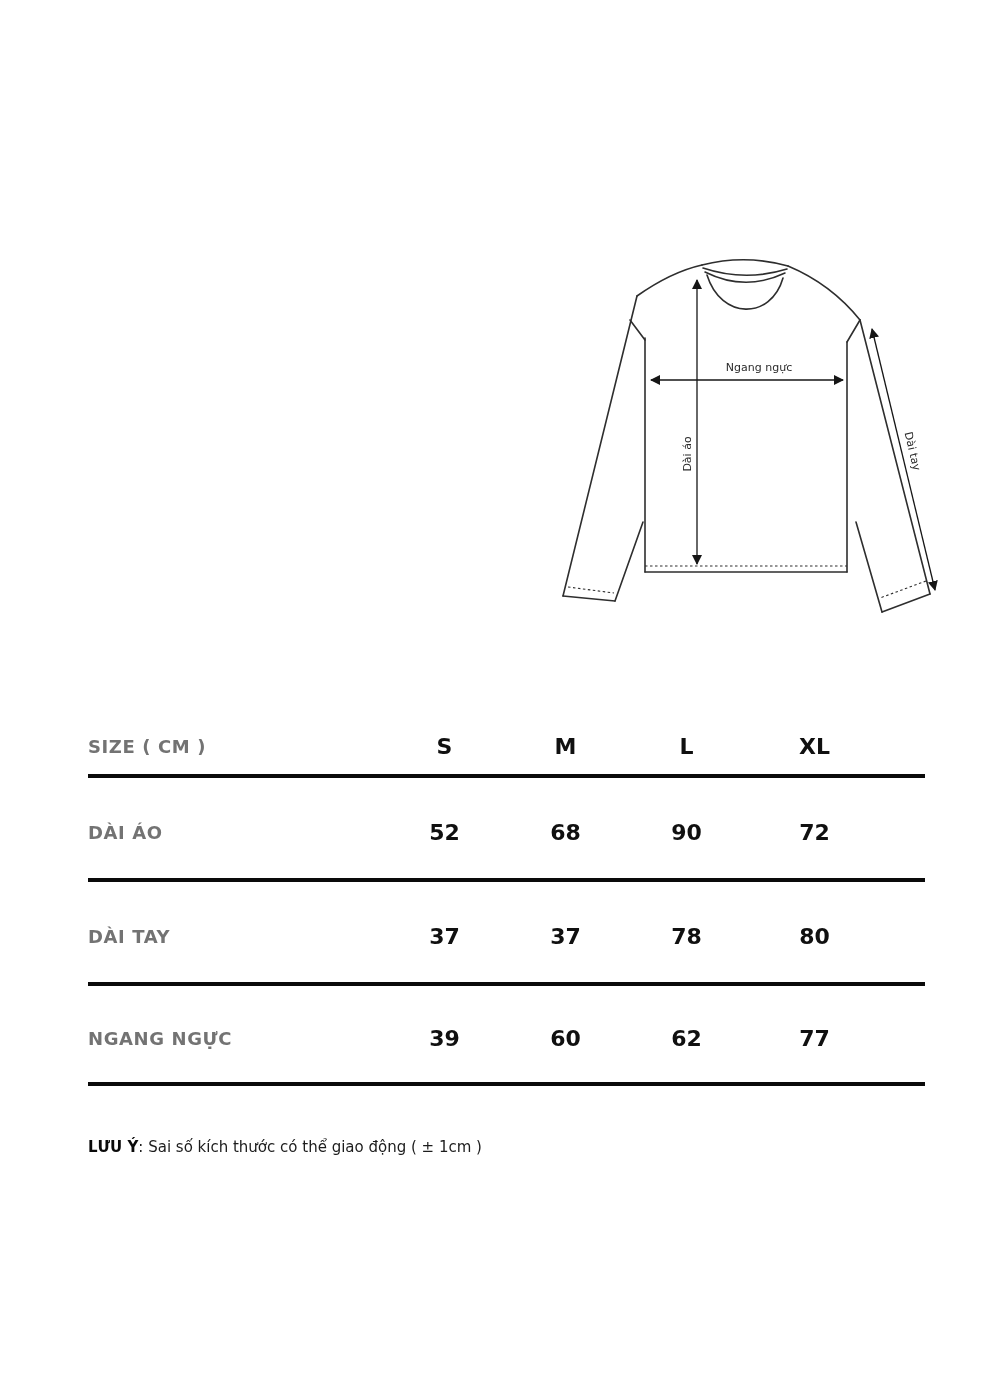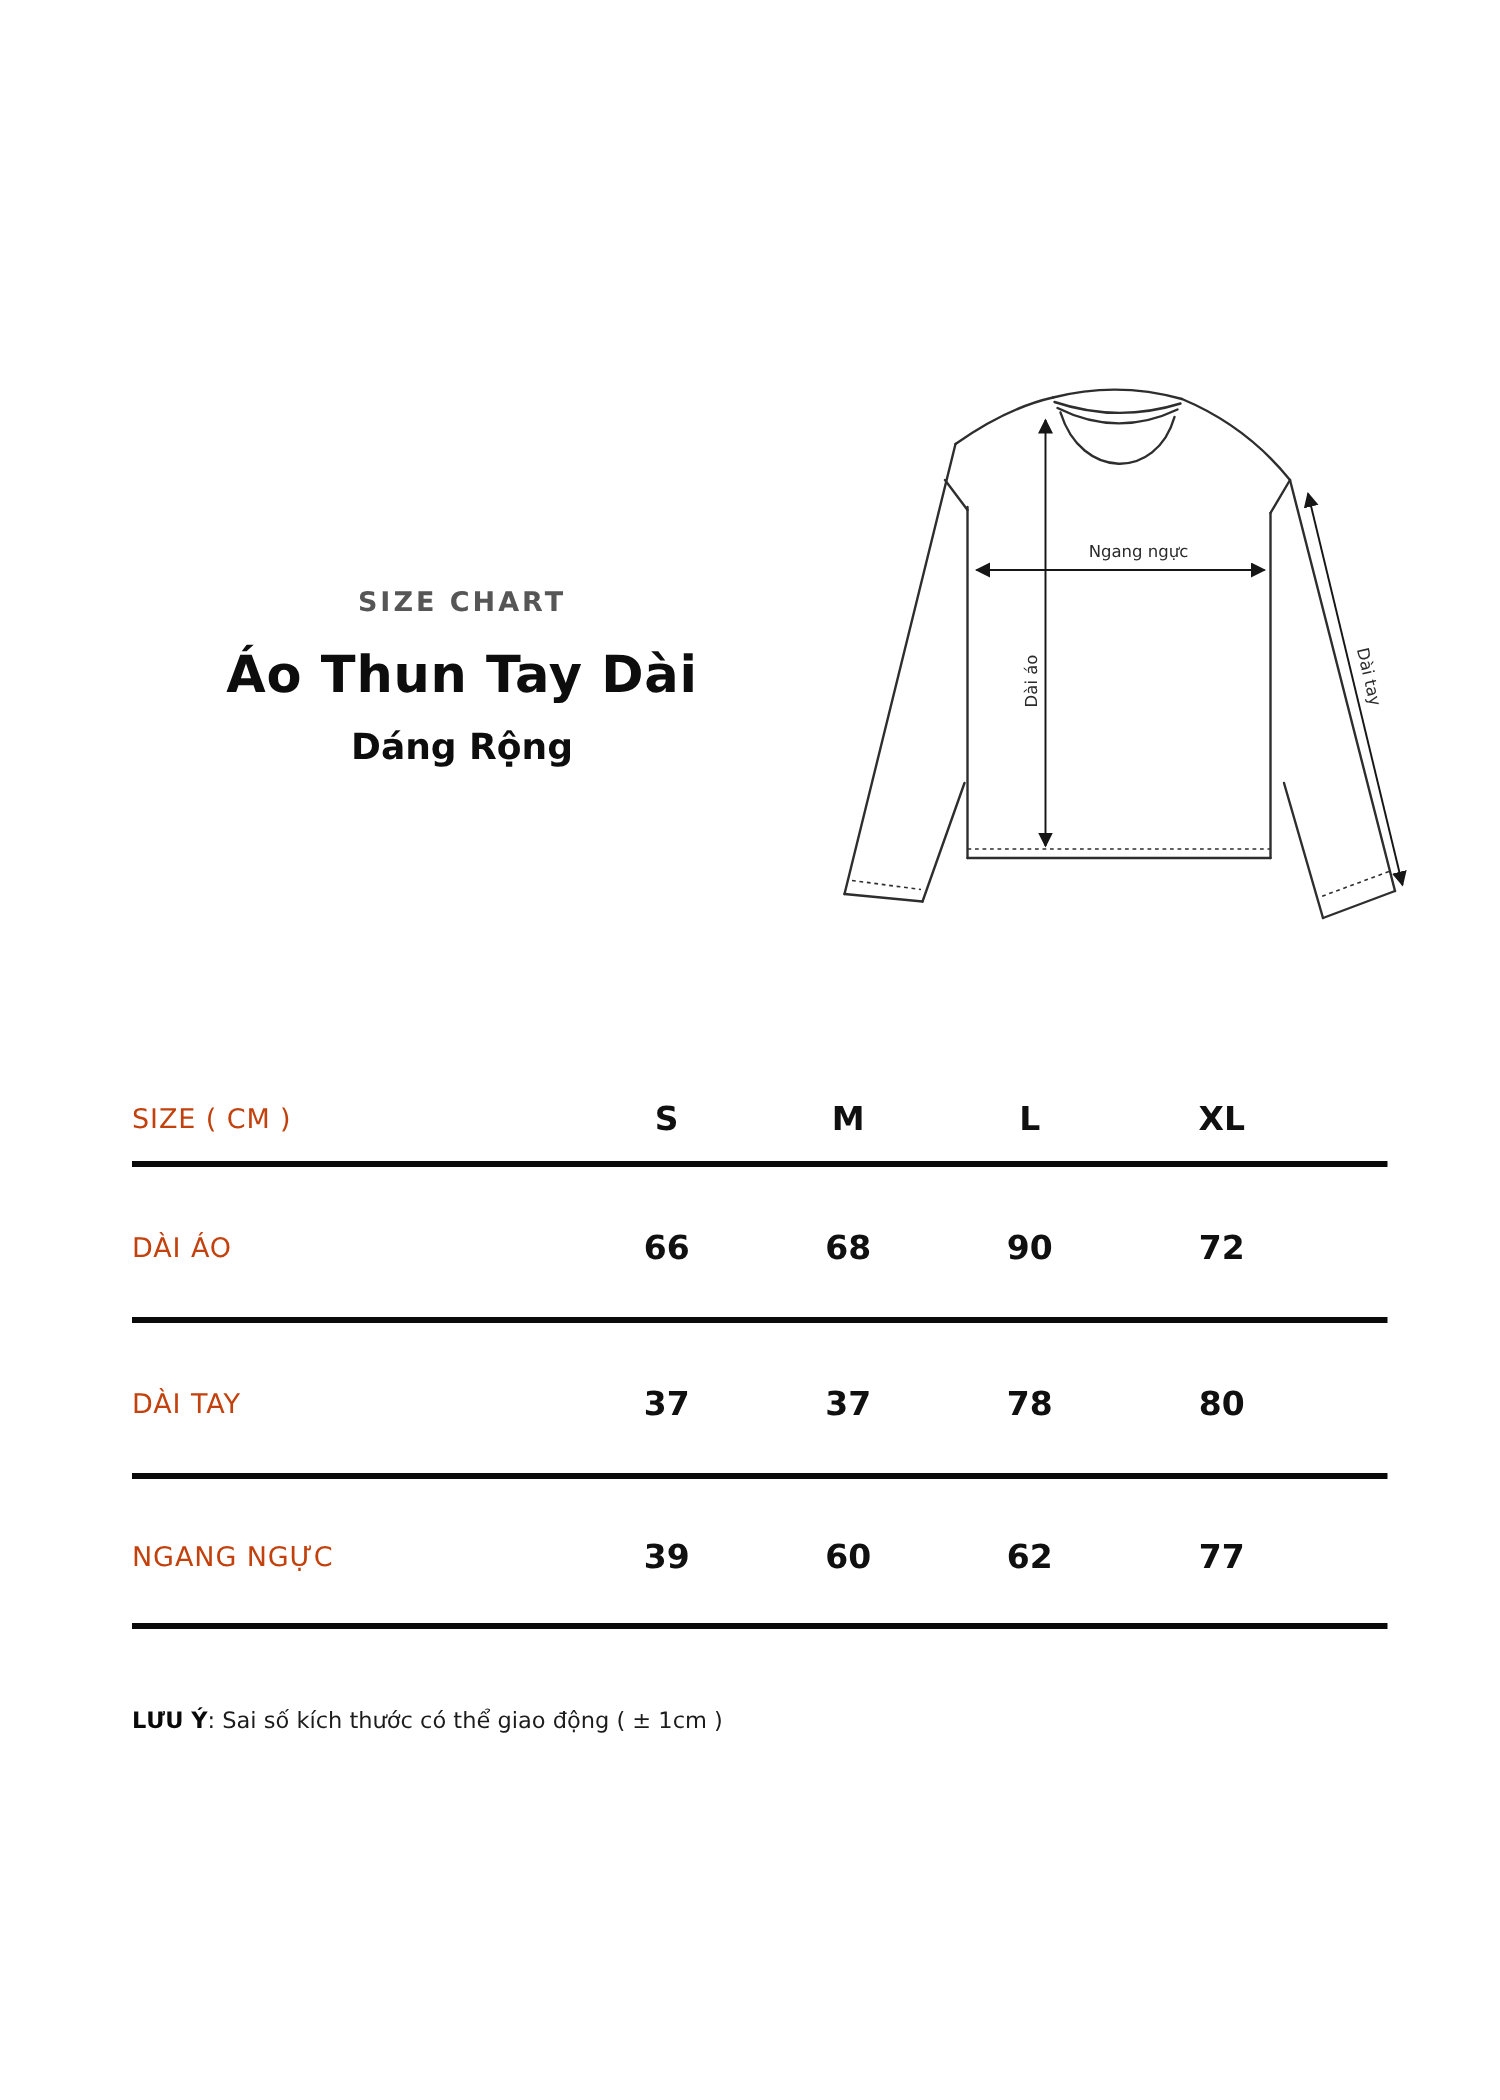--- a/index.html
+++ b/index.html
@@ -43,45 +43,40 @@
     grid-template-columns:296px 121px 121px 121px 135px;
     align-items:center;
     border-bottom:4px solid #0a0a0a;
     box-sizing:border-box;
   }
   .trow.head{height:60px;}
   .trow.r1{height:104px;padding-top:8px;}
   .trow.r2{height:104px;padding-top:8px;}
   .trow.r3{height:100px;padding-top:8px;}
   .rlabel{
-    font-size:18px;font-weight:400;color:#c2410c;
+    font-size:18px;font-weight:700;color:#737373;
     letter-spacing:.6px;white-space:nowrap;
   }
   .val{
     font-size:22px;font-weight:700;color:#101010;
     text-align:center;
   }
 
   
   .note{
     position:absolute;left:88px;top:1138px;
     font-size:15px;color:#1c1c1c;margin:0;white-space:nowrap;
   }
   .note b{color:#0a0a0a;}
 </style>
 </head>
 <body>
 
 <div class="page">
 
-  <div class="title-block">
-    <p class="eyebrow">SIZE CHART</p>
-    <h1 class="product-title">Áo Thun Tay Dài</h1>
-    <h2 class="fit-subtitle">Dáng Rộng</h2>
-  </div>
 
   <svg class="diagram" width="420" height="400" viewBox="0 0 420 400">
     <defs>
       <marker id="ah-e" markerUnits="userSpaceOnUse" markerWidth="14" markerHeight="12" refX="9" refY="5" orient="auto">
         <path d="M0,0 L10,5 L0,10 Z" fill="#161616"></path>
       </marker>
       <marker id="ah-s" markerUnits="userSpaceOnUse" markerWidth="14" markerHeight="12" refX="9" refY="5" orient="auto-start-reverse">
         <path d="M0,0 L10,5 L0,10 Z" fill="#161616"></path>
       </marker>
     </defs>
@@ -133,21 +128,21 @@
     <div class="trow head">
       <div class="rlabel">SIZE ( CM )</div>
       <div class="val">S</div>
       <div class="val">M</div>
       <div class="val">L</div>
       <div class="val">XL</div>
     </div>
 
     <div class="trow r1">
       <div class="rlabel">DÀI ÁO</div>
-      <div class="val">66</div>
+      <div class="val">52</div>
       <div class="val">68</div>
       <div class="val">90</div>
       <div class="val">72</div>
     </div>
 
     <div class="trow r2">
       <div class="rlabel">DÀI TAY</div>
       <div class="val">37</div>
       <div class="val">37</div>
       <div class="val">78</div>

